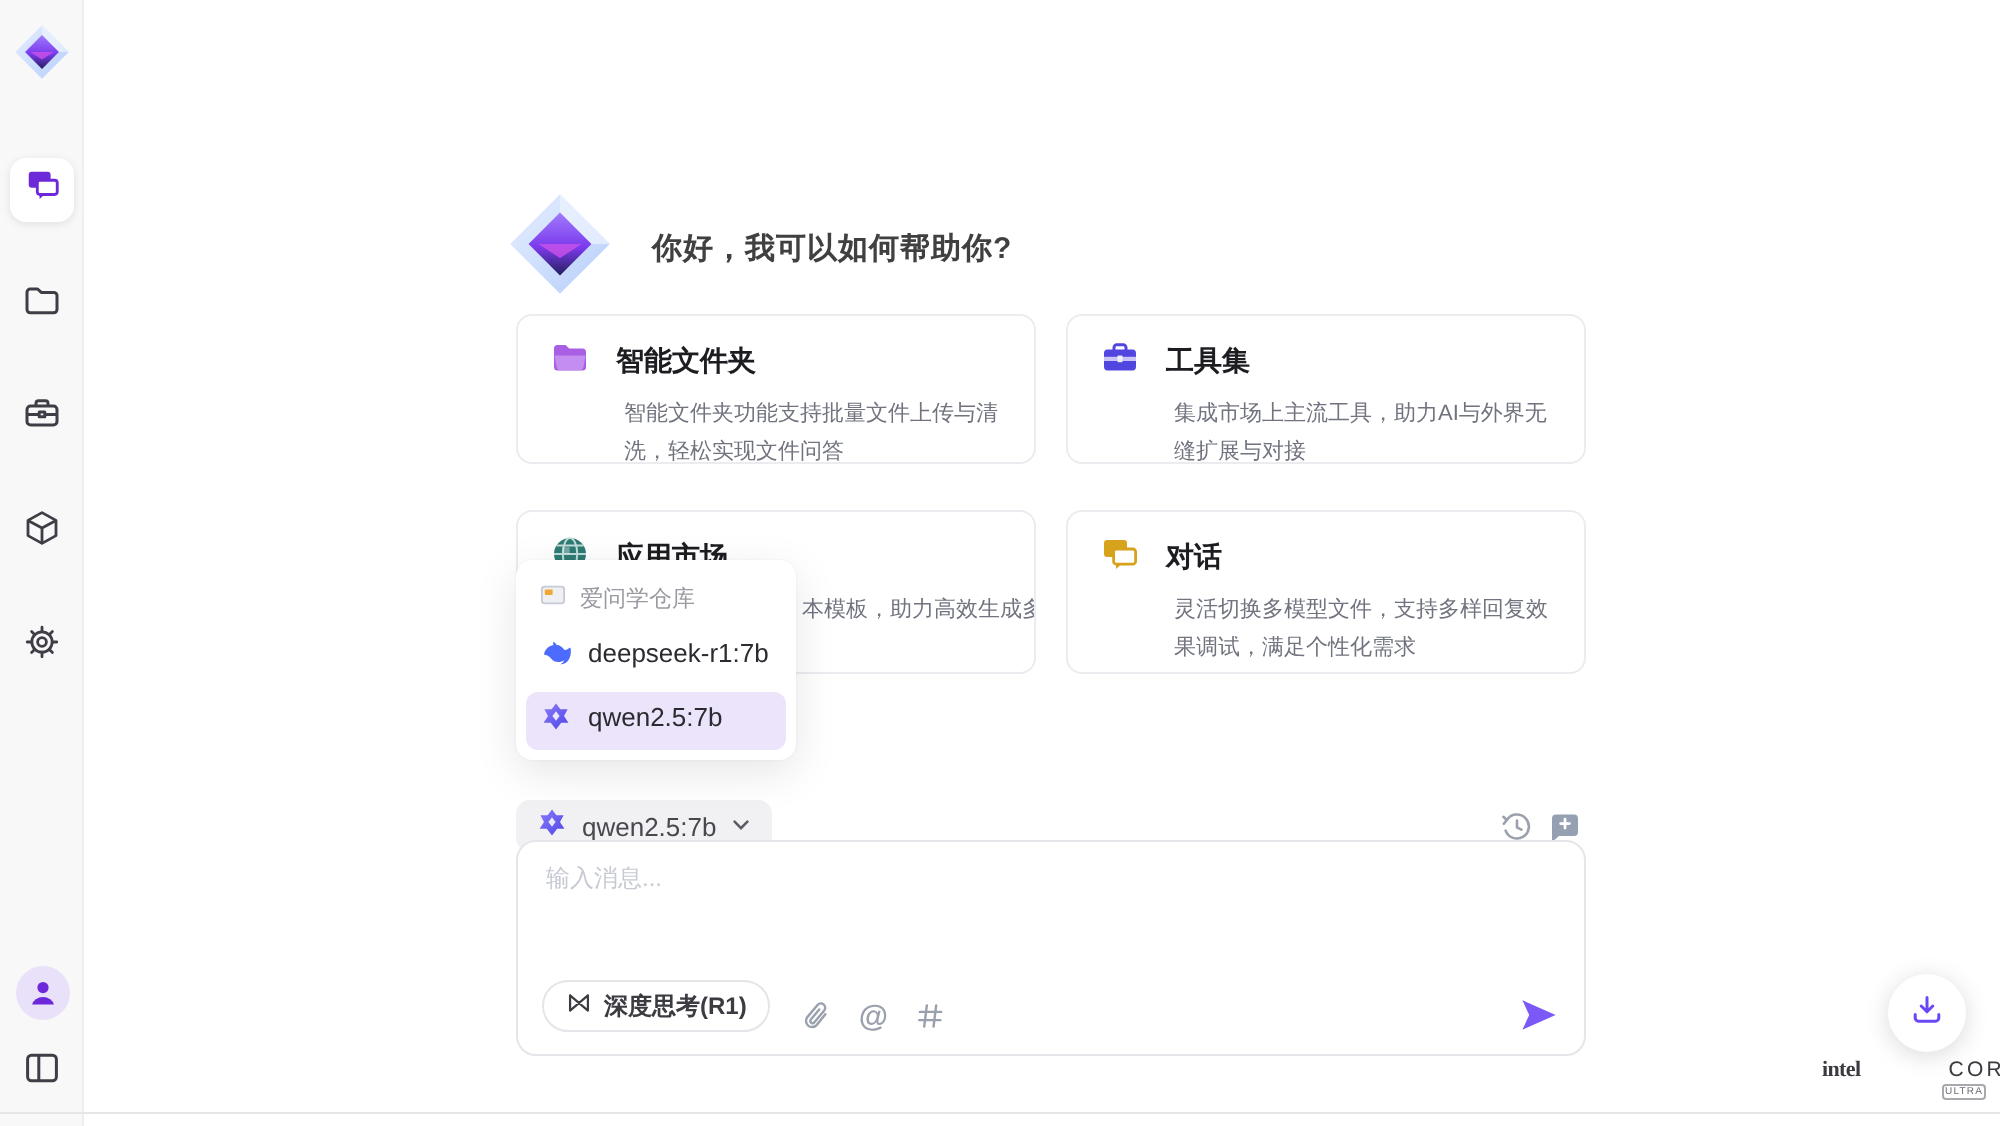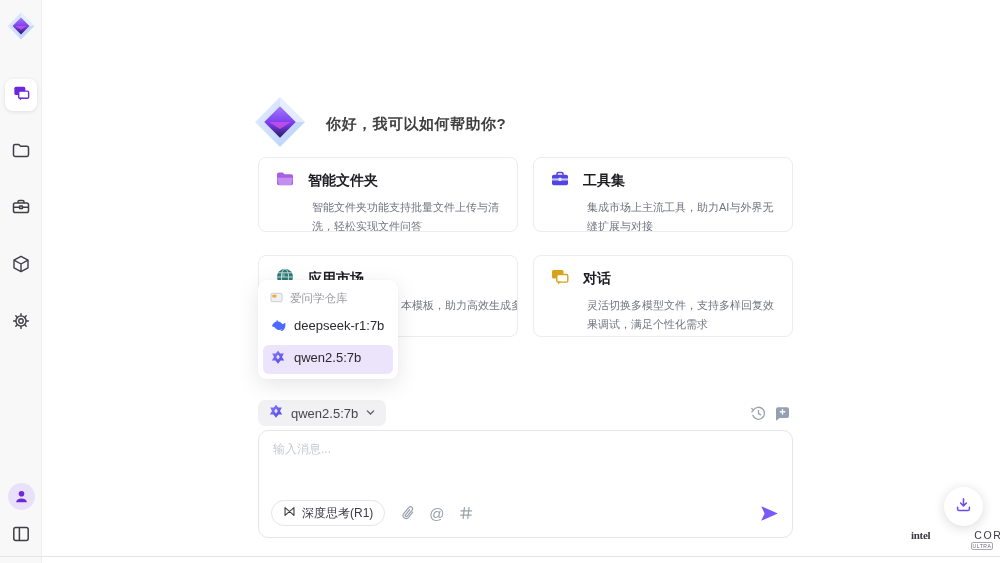--- a/index.html
+++ b/index.html
@@ -40,26 +40,26 @@
   .dd-item.selected { background:#ebe4fa; }
 
   
   .selector-row { position:absolute; left:0; top:400px; width:535px; height:26px; display:flex; align-items:center; }
   .model-pill { display:inline-flex; align-items:center; gap:7px; height:26px; padding:0 10px; background:#f1f1f4;
                 border-radius:7px; font-size:13px; color:#47474e; cursor:pointer; }
   .row-icons { margin-left:auto; display:flex; align-items:center; gap:7px; padding-right:2px; }
   .icon-btn { display:flex; align-items:center; justify-content:center; cursor:pointer; }
 
   
-  .composer { position:absolute; left:0; top:430px; width:535px; height:108px; background:#fff;
+  .composer { position:absolute; left:0; top:420px; width:535px; height:108px; background:#fff;
               border:1px solid #e6e6ea; border-radius:10px; }
   .msg-input { position:absolute; left:14px; top:10px; width:500px; height:42px; border:none; outline:none; resize:none;
                background:transparent; font-family:inherit; font-size:12px; color:#333; }
   .msg-input::placeholder { color:#c7cad3; }
-  .composer-tools { position:absolute; left:12px; right:13px; bottom:11px; display:flex; align-items:center; }
+  .composer-tools { position:absolute; left:12px; right:13px; bottom:11px; display:flex; align-items:flex-end;font-weight:bold; }
   .deepthink-pill { display:inline-flex; align-items:center; gap:6px; height:26px; padding:0 11px; background:#fff;
                     border:1px solid #e4e5e9; border-radius:15px; font-size:12px; color:#3b3b42; cursor:pointer; }
   .tool-group { display:flex; align-items:center; gap:14px; margin-left:17px; }
   .at-glyph { font-size:15px; color:#9aa1ad; line-height:1; }
   .send-wrap { margin-left:auto; }
 
   
   .fab { position:absolute; left:944px; top:487px; width:39px; height:39px; border-radius:50%; background:#fff;
          box-shadow:0 2px 12px rgba(0,0,0,.15); display:flex; align-items:center; justify-content:center; cursor:pointer; z-index:6; }
   .intel-brand { position:absolute; left:927px; top:529px; width:68px; z-index:6; }

